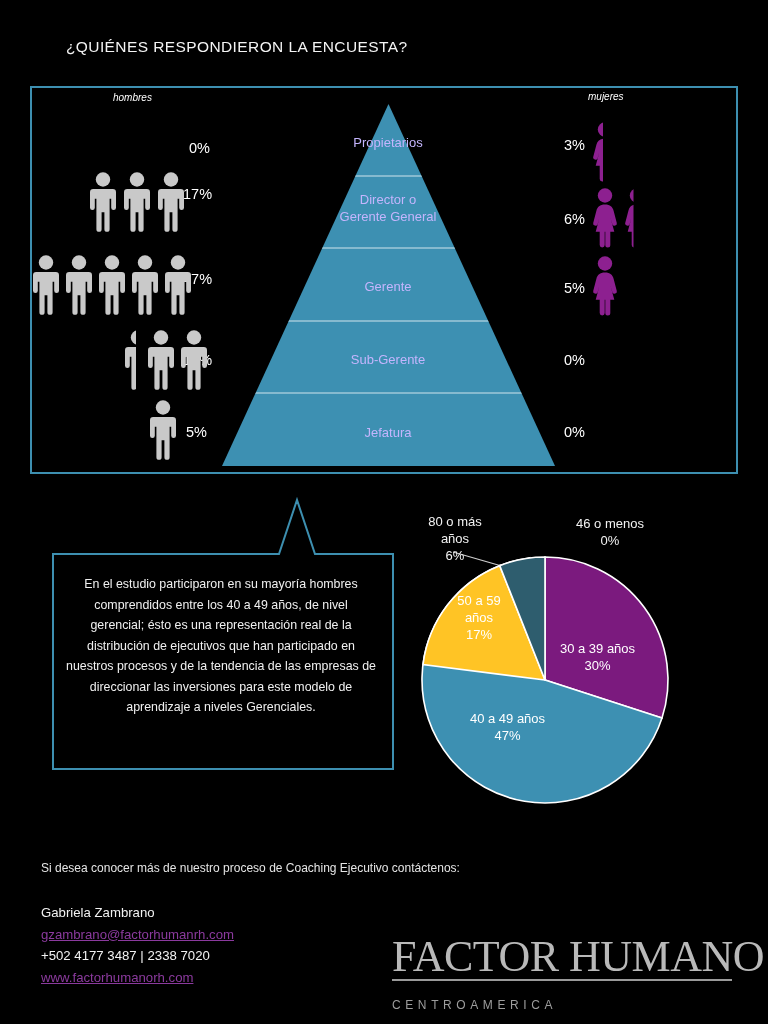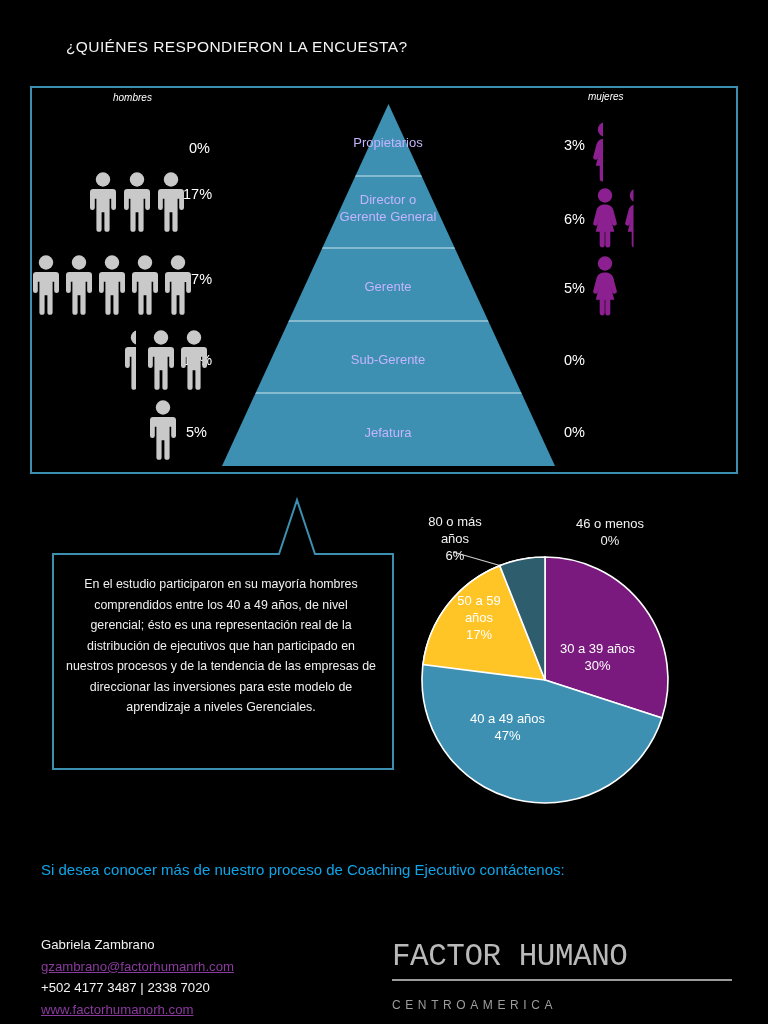--- a/index.html
+++ b/index.html
@@ -51,30 +51,30 @@
   .pie-inner-label{
     position:absolute;text-align:center;font-size:13px;line-height:17px;
     color:#ffffff;font-weight:400;
   }
   .pie-outer-label{
     position:absolute;text-align:center;font-size:13px;line-height:17px;color:#f2f2f2;
   }
 
   
   #footer{position:absolute;left:0;top:840px;width:768px;height:184px;}
-  #footer-intro{position:absolute;left:41px;top:21px;font-size:15px;color:#0ea5e9;}
-  #contact-block{position:absolute;left:41px;top:62px;font-size:13.2px;line-height:21.5px;margin-top:32px;}
+  #footer-intro{position:absolute;left:41px;top:21px;font-size:12px;color:#e5e5e5;}
+  #contact-block{position:absolute;left:41px;top:62px;font-size:13.2px;line-height:21.5px;}
   #contact-name{color:#f2f2f2;}
   .link{color:#8b3a9e;text-decoration:underline;display:block;}
   #contact-phone{color:#f2f2f2;display:block;}
 
   #logo{position:absolute;left:392px;top:936px;width:344px;height:62px;}
   #logo-word{
-    font-size:31px;letter-spacing:-0.5px;font-weight:400;
-    font-family:Liberation Mono, monospace;
+    font-size:44px;letter-spacing:-0.5px;font-weight:400;
+    font-family:Liberation Serif, serif;
     color:#b9b9b9;line-height:42px;white-space:nowrap;
   }
   #logo-rule{height:2px;background:#9a9a9a;width:340px;margin-top:1px;}
   #logo-sub{
     font-size:12px;letter-spacing:4.6px;color:#9d9d9d;text-align:left;
     margin-top:17px;width:340px;
   }
 </style>
 </head>
 <body>

